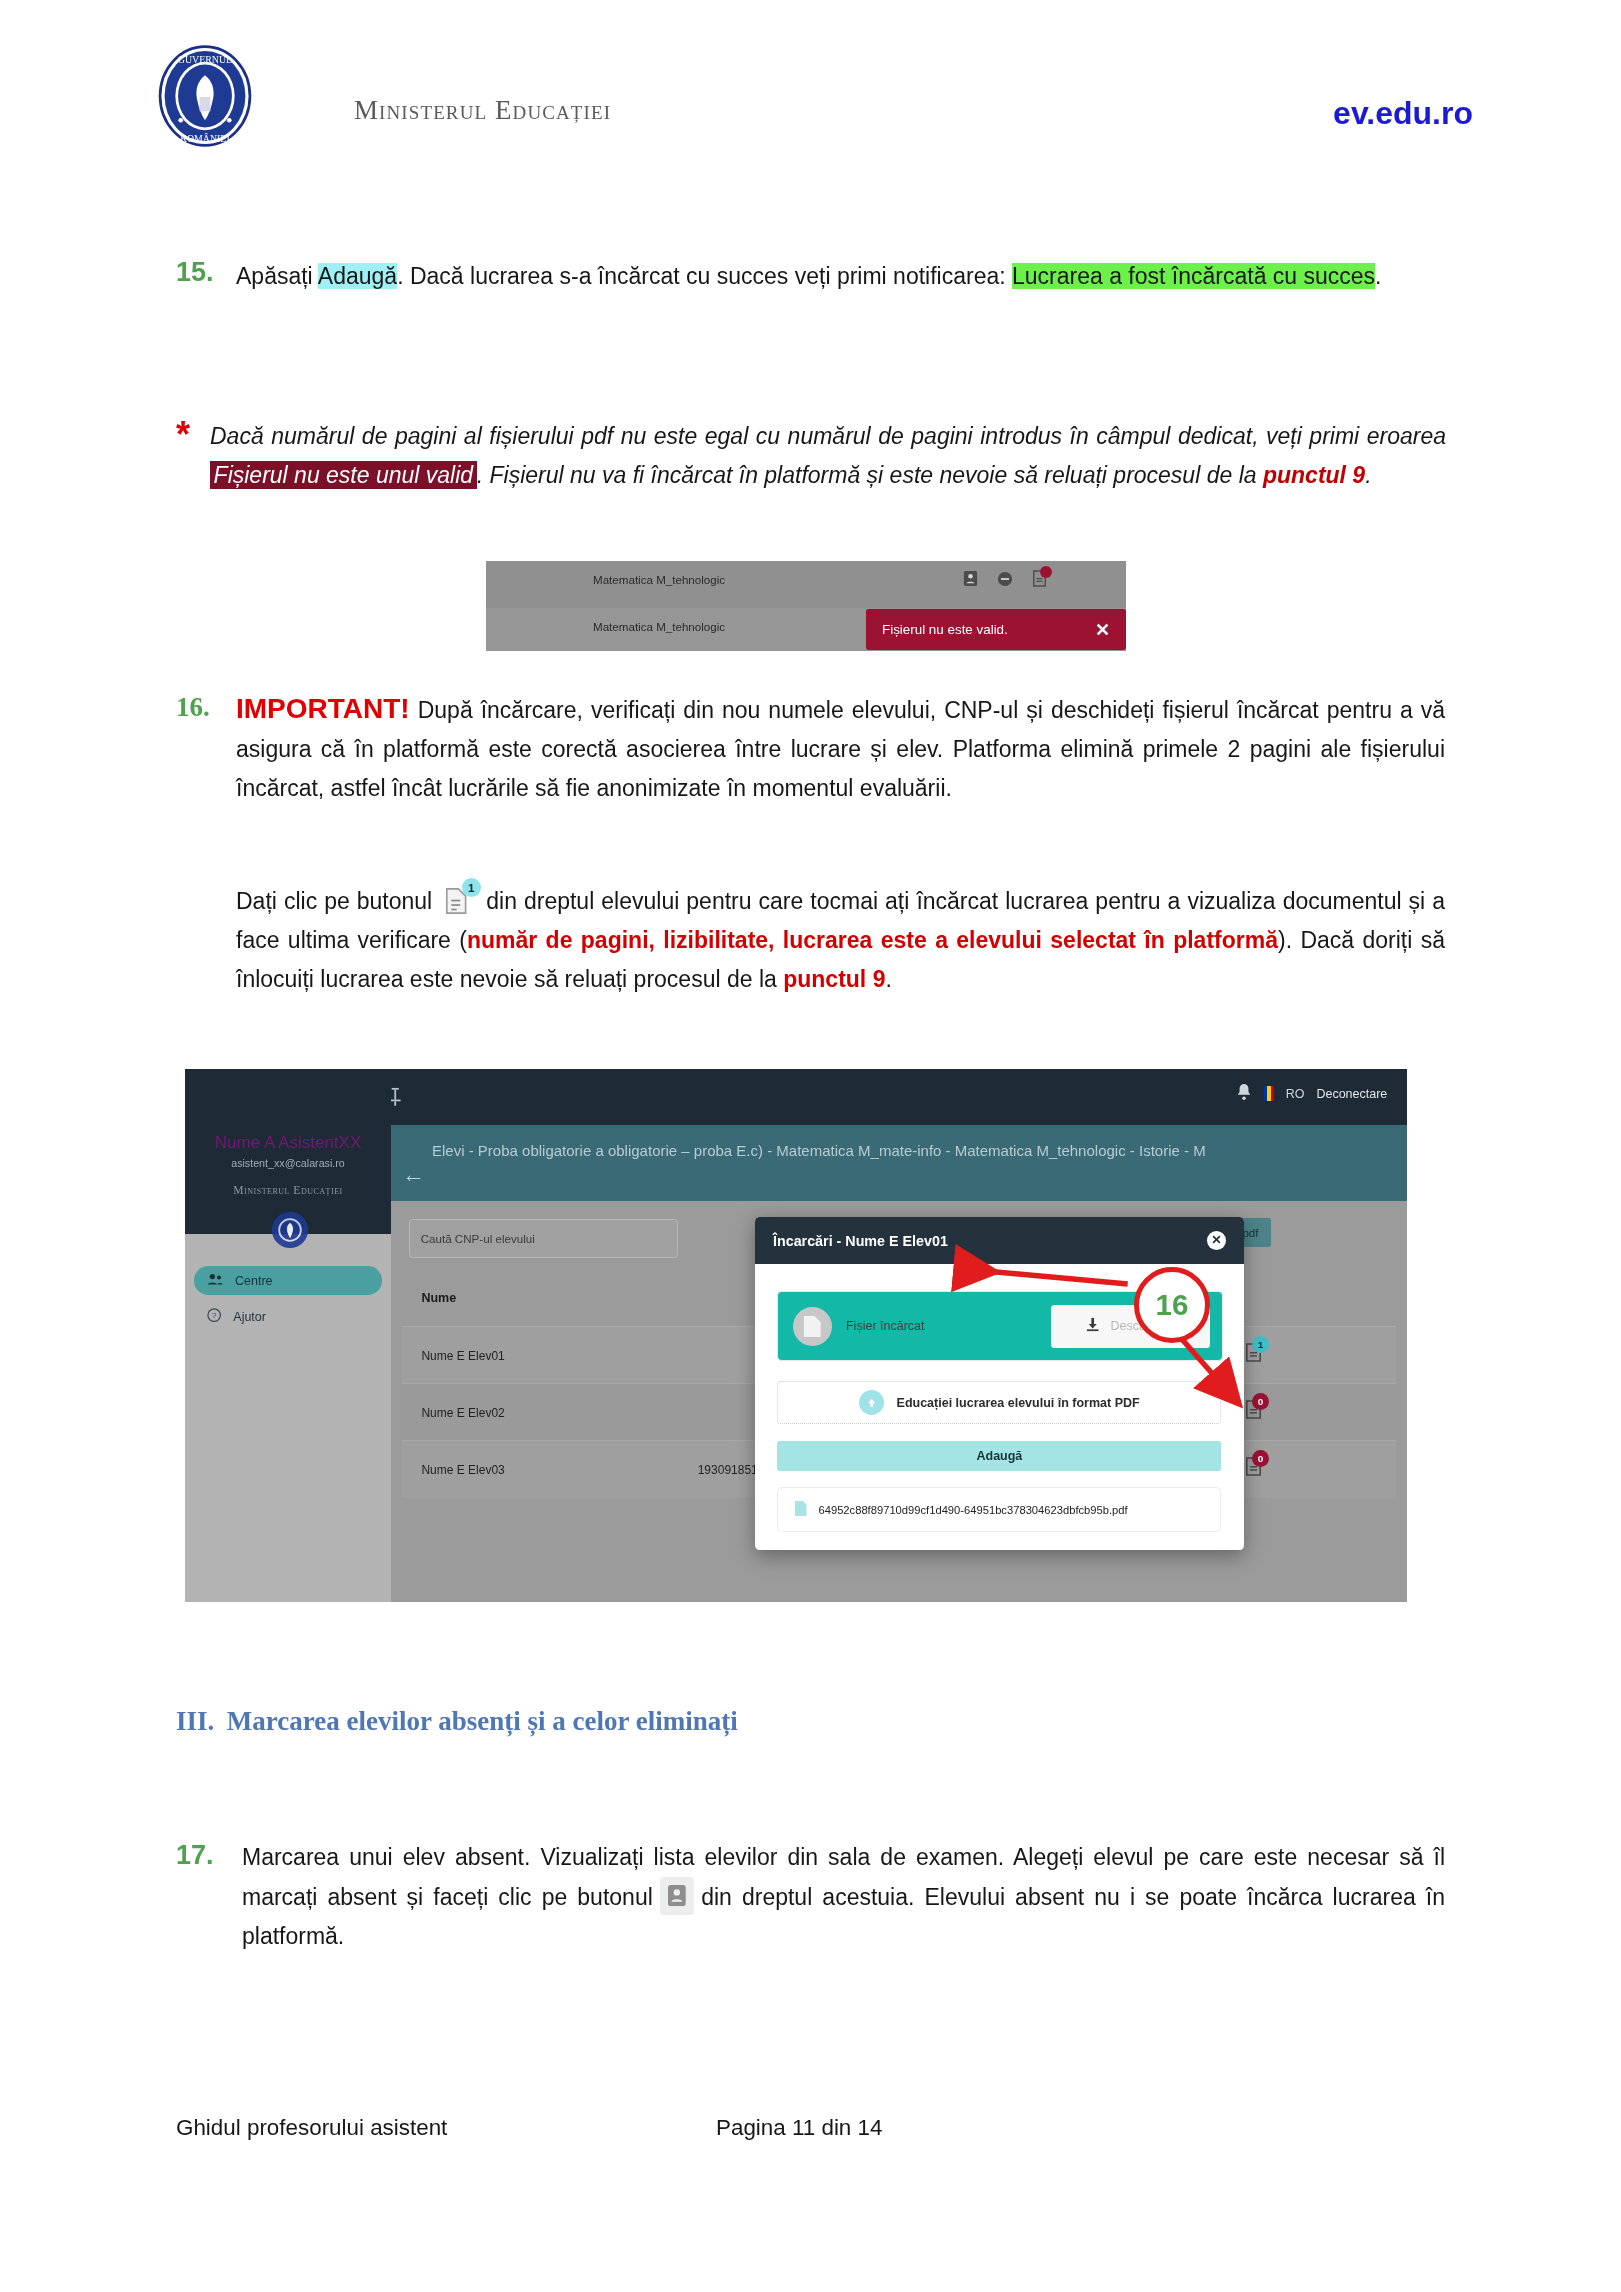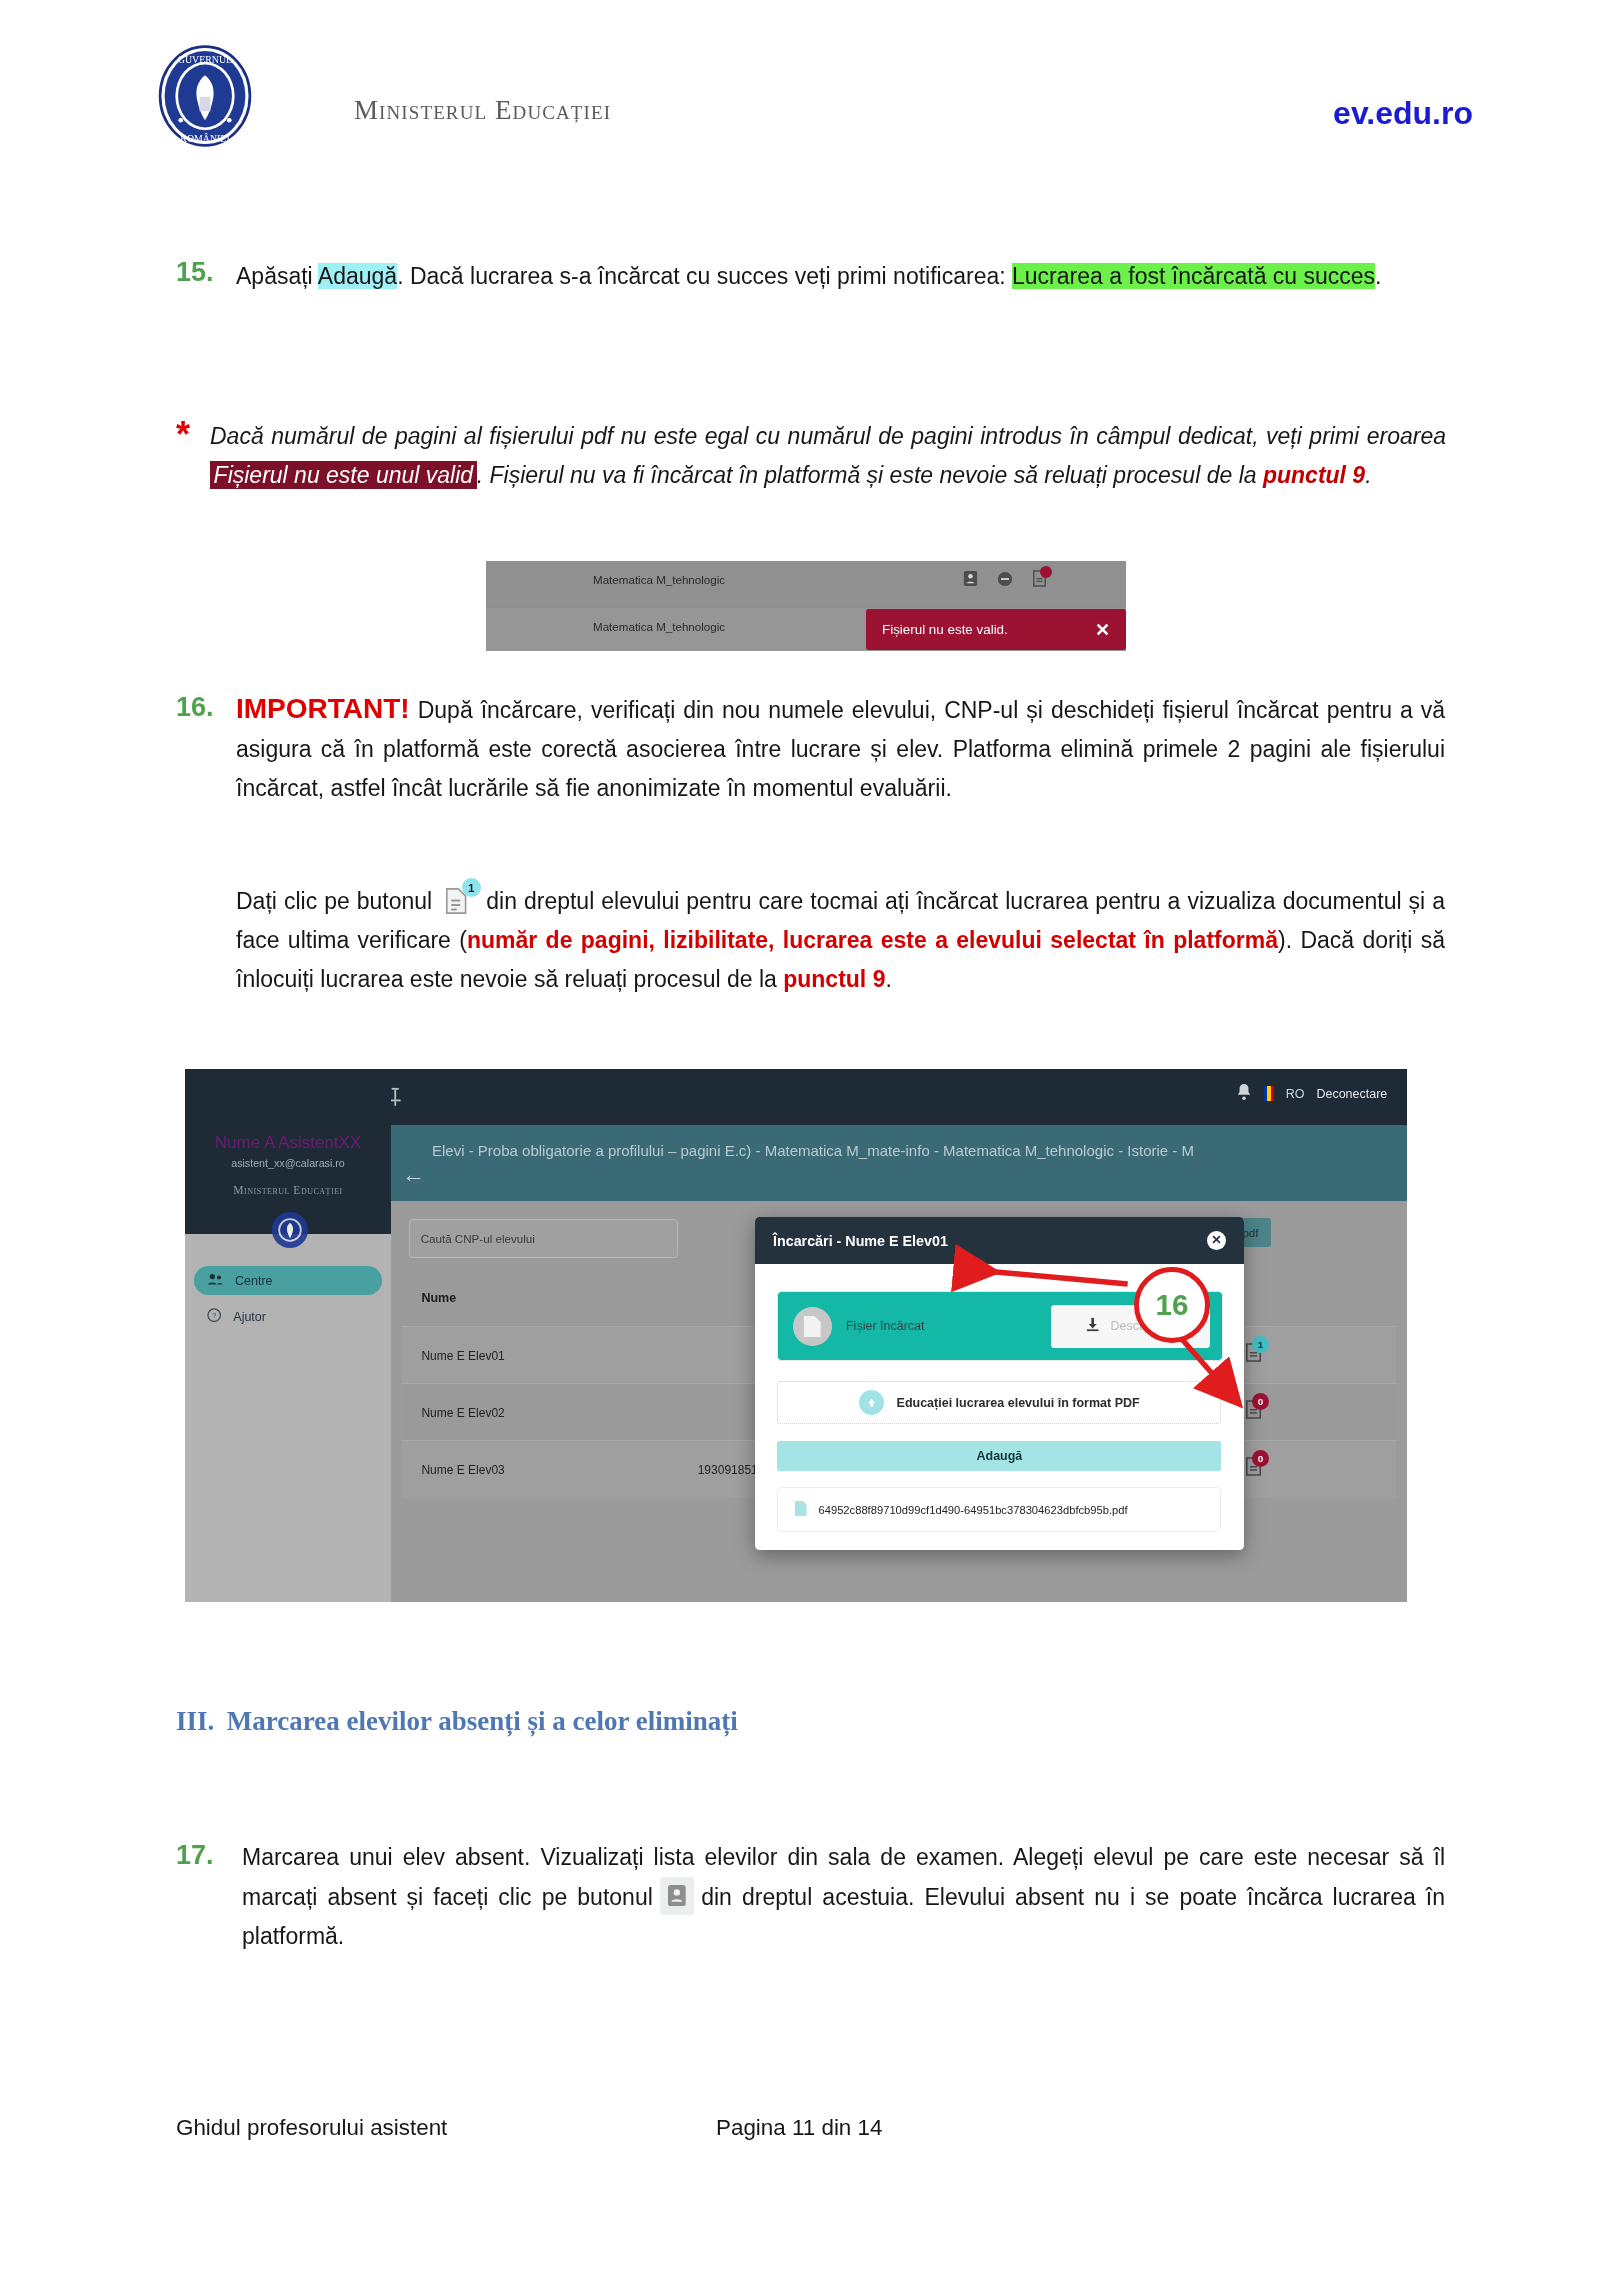--- a/index.html
+++ b/index.html
@@ -456,21 +456,21 @@
           </svg>
       </span>
     </div>
   </div>
   <div class="toast">
     <span class="msg">Fișierul nu este valid.</span>
     <span class="x">✕</span>
   </div>
 </div>
 
-<div class="num" style="left:176px; top:692px;">16.</div>
+<div class="num" style="left:176px; top:692px;font-family:Liberation Serif, serif;">16.</div>
 <div class="para" style="left:236px; top:689px; width:1209px;">
   <span class="important">IMPORTANT!</span>
   <span>După încărcare, verificați din nou numele elevului, CNP-ul și deschideți fișierul încărcat pentru a vă asigura că în platformă este corectă asocierea între lucrare și elev. Platforma elimină primele 2 pagini ale fișierului încărcat, astfel încât lucrările să fie anonimizate în momentul evaluării.</span>
 </div>
 
 <div class="para" style="left:236px; top:882px; width:1209px;">
   <span>Dați clic pe butonul</span><span class="inline-doc-btn"><span class="docglyph"><svg width="22.4" height="26" viewBox="0 0 25 29">
           <path d="M2 1h13l8 8v19H2z" fill="#f3f3f3" stroke="#9a9a9a" stroke-width="1.8"></path>
           <rect x="7" y="13" width="10" height="2" fill="#8e8e8e"></rect>
           <rect x="7" y="18" width="10" height="2" fill="#8e8e8e"></rect>
@@ -533,21 +533,21 @@
             <text x="8" y="11.5" font-size="9" text-anchor="middle" fill="#3b4b53" font-family="Liberation Sans, sans-serif">?</text>
           </svg>
       </span>
       <span>Ajutor</span>
     </div>
   </div>
 
   <div class="app-main">
     <div class="bc-band">
       <span class="bc-back">←</span>
-      <div class="bc-text">Elevi - Proba obligatorie a profilului – pagini E.c) - Matematica M_mate-info - Matematica M_tehnologic - Istorie - M</div>
+      <div class="bc-text">Elevi - Proba obligatorie a obligatorie – proba E.c) - Matematica M_mate-info - Matematica M_tehnologic - Istorie - M</div>
     </div>
 
     <div class="search-box">Caută CNP-ul elevului</div>
     <div class="del-chip">...ru ștergerea pdf</div>
 
     <div class="tbl-head">
       <span class="th th-nume">Nume</span>
       <span class="th th-act">Actiuni</span>
     </div>
 

